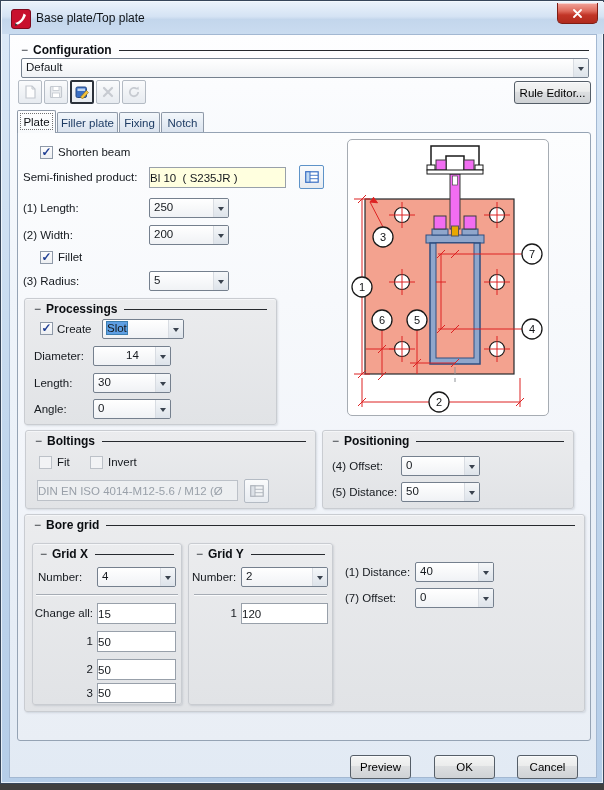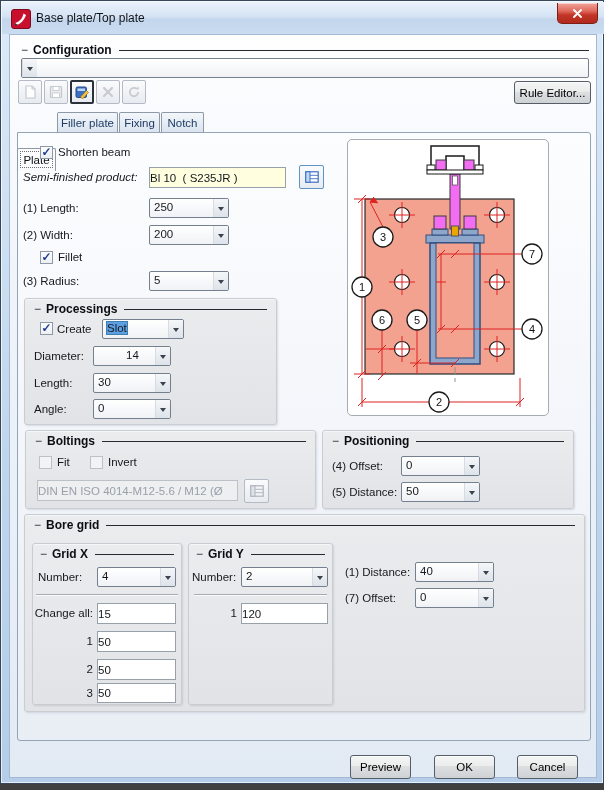--- a/index.html
+++ b/index.html
@@ -55,21 +55,21 @@
     box-shadow:inset 0 1px 0 #FBFBFC; }
   .tbtn { position:absolute; width:24px; height:24px; border:1px solid #B4BBC4; border-radius:2px;
     background:linear-gradient(180deg,#FAFBFC,#E7EBF0); display:flex; align-items:center; justify-content:center; }
   .tbtn.foc { border:2px solid #2B313A; }
   .tbtn.blue { border-color:#5E93C8; }
 
   .tab { position:absolute; top:111px; height:21px; border:1px solid #8E99A8; border-bottom:none;
     border-radius:2px 2px 0 0; background:linear-gradient(180deg,#F3F7FB,#D9E2EE);
     display:flex; align-items:center; justify-content:center; color:#1E3C64; z-index:2; }
   .tab.active { top:109px; height:23px; background:linear-gradient(180deg,#FDFDFE,#F8FAFC); color:#0B0E12;
-    z-index:4; outline:1px dotted #707070; outline-offset:-4px;margin-top:38px; }
+    z-index:4; outline:1px dotted #707070; outline-offset:-4px; }
   .tabpage { position:absolute; left:16px; top:131px; width:574px; height:609px;
     background:linear-gradient(180deg,#FCFDFE,#F2F5FA 55%,#E9EEF5);
     border:1px solid #95A3B4; border-radius:0 3px 3px 3px; z-index:3; }
 
   .divider { position:absolute; height:2px; border-top:1px solid #A6ACB4; border-bottom:1px solid #FAFBFC; }
 
   .preview { position:absolute; left:346px; top:138px; width:202px; height:277px;
     background:#fff; border:1px solid #A6ACB3; border-radius:5px; z-index:5; overflow:hidden; }
   svg text { font-family:"Liberation Sans", sans-serif; }
 </style>
@@ -94,20 +94,21 @@
     </div>
 
     <div class="client"></div>
 
     <div class="ghead" style="left:20px; top:42px; width:568px;">
       <span class="mn">−</span>
       <span>Configuration</span>
       <span class="ln"></span>
     </div>
     <div class="combo" style="left:20px; top:57px; width:568px;">
+      <div class="v">Default</div>
       <div class="a"></div>
     </div>
 
     <div class="tbtn" style="left:17px; top:79px;">
       <svg width="14" height="14" viewBox="0 0 14 14">
         <path d="M3,1 h6 l3,3 v9 h-9 z" fill="#FDFDFD" stroke="#C3C8CF" stroke-width="1.2"></path>
         <path d="M9,1 v3 h3" fill="none" stroke="#C3C8CF" stroke-width="1"></path>
       </svg>
     </div>
     <div class="tbtn" style="left:43px; top:79px;">
@@ -151,21 +152,21 @@
     <div class="tab" style="left:160px; width:43px;">
       <span>Notch</span>
     </div>
     <div class="tabpage"></div>
 
     <div style="position:absolute; inset:0; z-index:6;">
 
       <div class="check on" style="left:39px; top:145px;"></div>
       <div class="lb" style="left:57px; top:141px;">Shorten beam</div>
 
-      <div class="lb" style="left:22px; top:166px;font-style:italic;">Semi-finished product:</div>
+      <div class="lb" style="left:22px; top:166px;">Semi-finished product:</div>
       <input class="textin yellow" style="left: 148px; top: 166px; width: 137px;" value="Bl 10  ( S235JR )">
       <div class="tbtn blue" style="left:298px; top:164px; width:25px;">
         <svg width="14" height="12" viewBox="0 0 14 12">
           <rect x="0.8" y="0.8" width="12.4" height="10.4" fill="#FFFFFF" stroke="#3A6FC4" stroke-width="1.2"></rect>
           <rect x="0.8" y="0.8" width="4.2" height="10.4" fill="#BFD9F3" stroke="#3A6FC4" stroke-width="1"></rect>
           <line x1="5" y1="4.3" x2="13" y2="4.3" stroke="#3A6FC4" stroke-width="0.9"></line>
           <line x1="5" y1="7.7" x2="13" y2="7.7" stroke="#3A6FC4" stroke-width="0.9"></line>
         </svg>
       </div>
 

